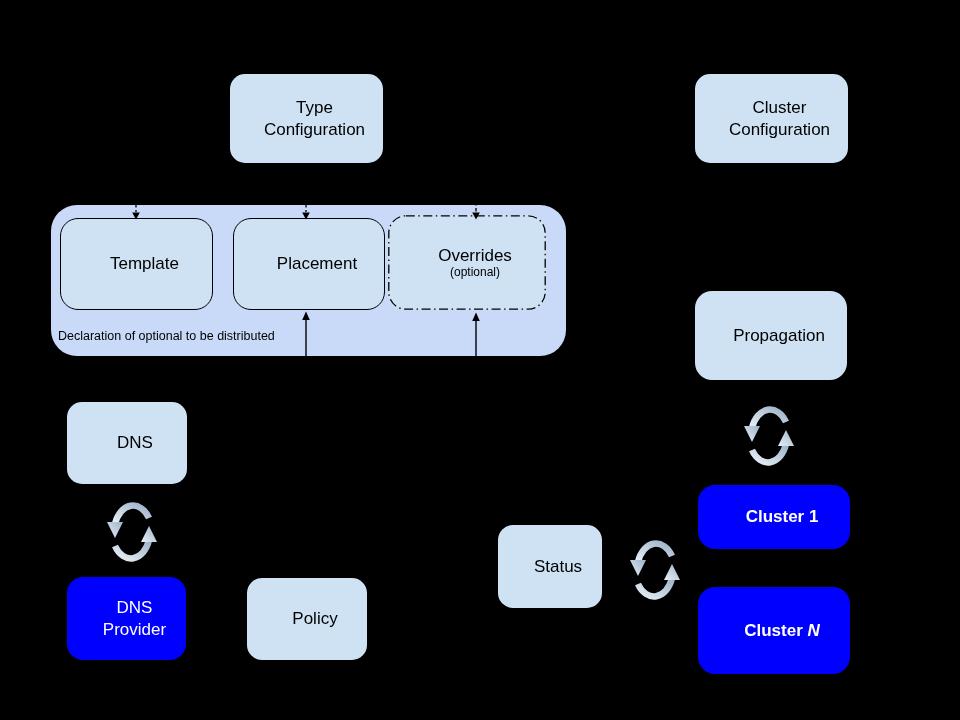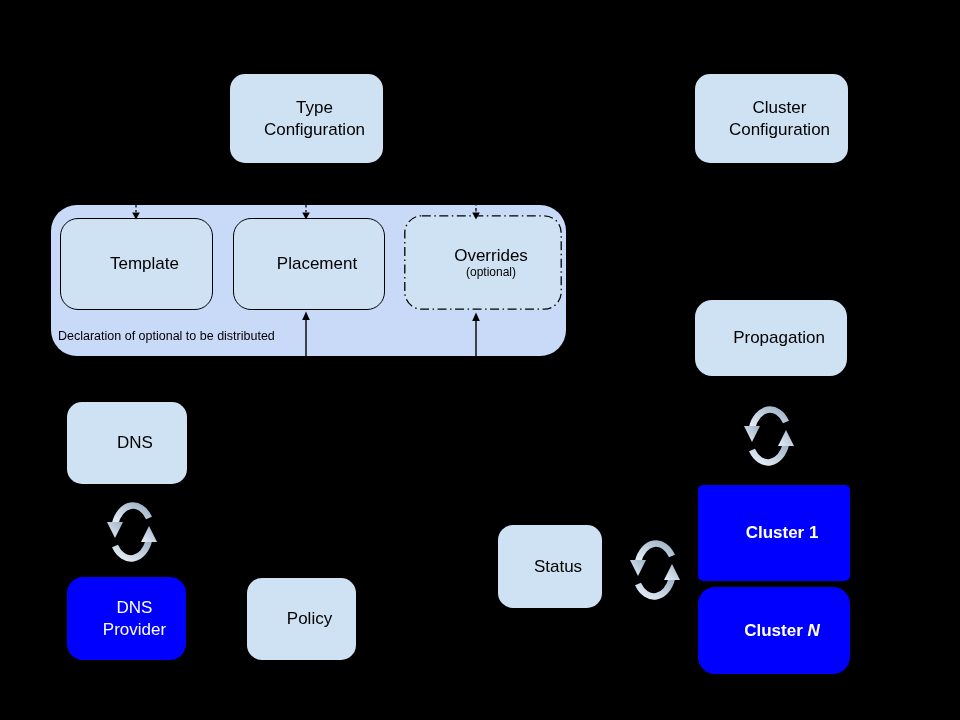--- a/index.html
+++ b/index.html
@@ -45,21 +45,21 @@
   <div class="group" style="left:51px;top:205px;width:515px;height:151px;"></div>
 
   <div class="box bordered" style="left:60px;top:218px;width:153px;height:92px;">
     <div>Template</div>
   </div>
 
   <div class="box bordered" style="left:233px;top:218px;width:152px;height:92px;">
     <div>Placement</div>
   </div>
 
-  <div class="box" style="left:404px;top:215px;width:158px;height:95px;background:#cfe2f3;border-radius:18px;">
+  <div class="box" style="left:388px;top:215px;width:158px;height:95px;background:#cfe2f3;border-radius:18px;">
     <svg width="158" height="95" style="position:absolute;left:0;top:0;">
       <rect x="0.8" y="0.8" width="156.4" height="93.4" rx="17" fill="none" stroke="#000" stroke-width="1.3" stroke-dasharray="9 3.5 1.5 3.5"></rect>
     </svg>
     <div>Overrides</div>
     <div class="sub">(optional)</div>
   </div>
 
   <div class="note" style="left:58px;top:329px;">Declaration of optional to be distributed</div>
 
   <svg class="arrow-svg" style="left:130px;top:204px;" width="12" height="16">
@@ -100,25 +100,25 @@
     <polygon points="3,28 19,28 11,44" fill="url(#sg1)"></polygon>
     <path d="M 11 52 A 19 27 0 0 0 45 46" fill="none" stroke="url(#sg1)" stroke-width="6.5"></path>
     <polygon points="37,48 53,48 45,32" fill="url(#sg1)"></polygon>
   </svg>
 
   <div class="box blue normal-weight" style="left:67px;top:577px;width:119px;height:83px;">
     <div>DNS</div>
     <div>Provider</div>
   </div>
 
-  <div class="box light" style="left:247px;top:578px;width:109px;height:82px;">
+  <div class="box light" style="left:247px;top:578px;width:120px;height:82px;">
     <div>Policy</div>
   </div>
 
-  <div class="box light" style="left:695px;top:300px;width:152px;height:76px;border-radius:17px;">
+  <div class="box light" style="left:695px;top:291px;width:152px;height:89px;border-radius:17px;">
     <div>Propagation</div>
   </div>
 
   <svg class="sync-svg" style="left:741px;top:398px;" width="56" height="76" viewBox="0 0 56 76">
     <defs>
       <linearGradient id="sg2" x1="0" y1="1" x2="1" y2="0">
         <stop offset="0" stop-color="#e9f0f8"></stop>
           <stop offset="1" stop-color="#9db2c7"></stop>
       </linearGradient>
     </defs>
@@ -138,21 +138,21 @@
         <stop offset="0" stop-color="#e9f0f8"></stop>
           <stop offset="1" stop-color="#9db2c7"></stop>
       </linearGradient>
     </defs>
     <path d="M 45 24 A 19 27 0 0 0 11 30" fill="none" stroke="url(#sg3)" stroke-width="6.5"></path>
     <polygon points="3,28 19,28 11,44" fill="url(#sg3)"></polygon>
     <path d="M 11 52 A 19 27 0 0 0 45 46" fill="none" stroke="url(#sg3)" stroke-width="6.5"></path>
     <polygon points="37,48 53,48 45,32" fill="url(#sg3)"></polygon>
   </svg>
 
-  <div class="box blue" style="left:698px;top:485px;width:152px;height:96px;border-radius:5px;text-align:center;">
+  <div class="box blue" style="left:698px;top:485px;width:152px;height:64px;border-radius:17px;text-align:center;">
     <div>Cluster 1</div>
   </div>
 
   <div class="box blue" style="left:698px;top:587px;width:152px;height:87px;border-radius:17px;">
     <div>
       <span class="sp">Cluster</span><span class="it">N</span>
     </div>
   </div>
 
 </div>

